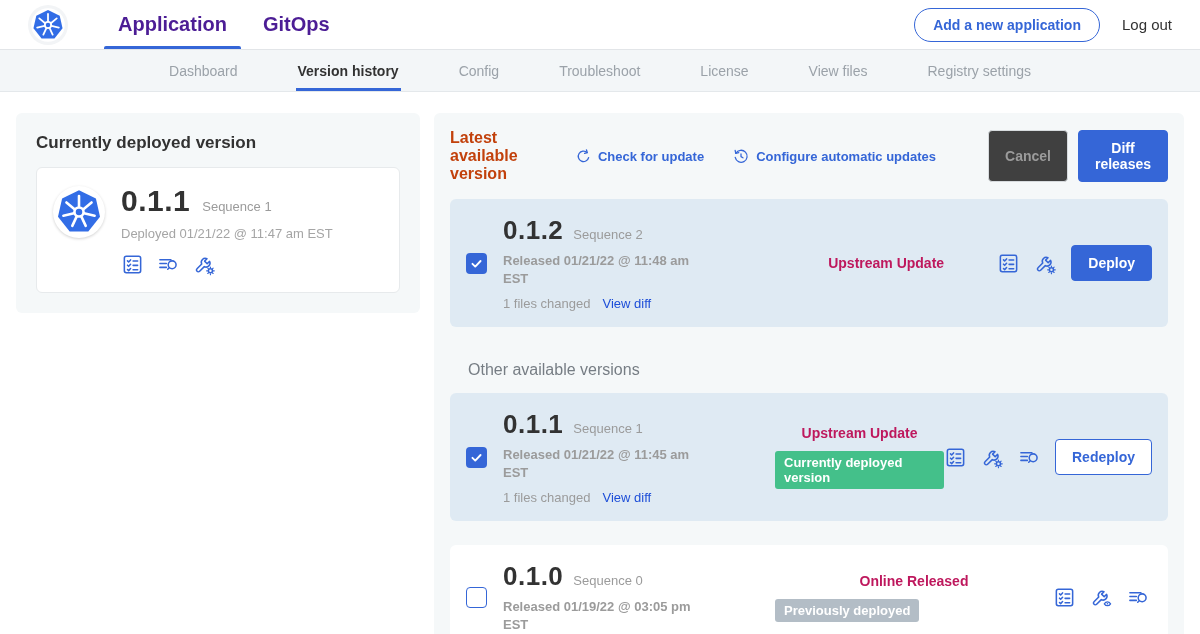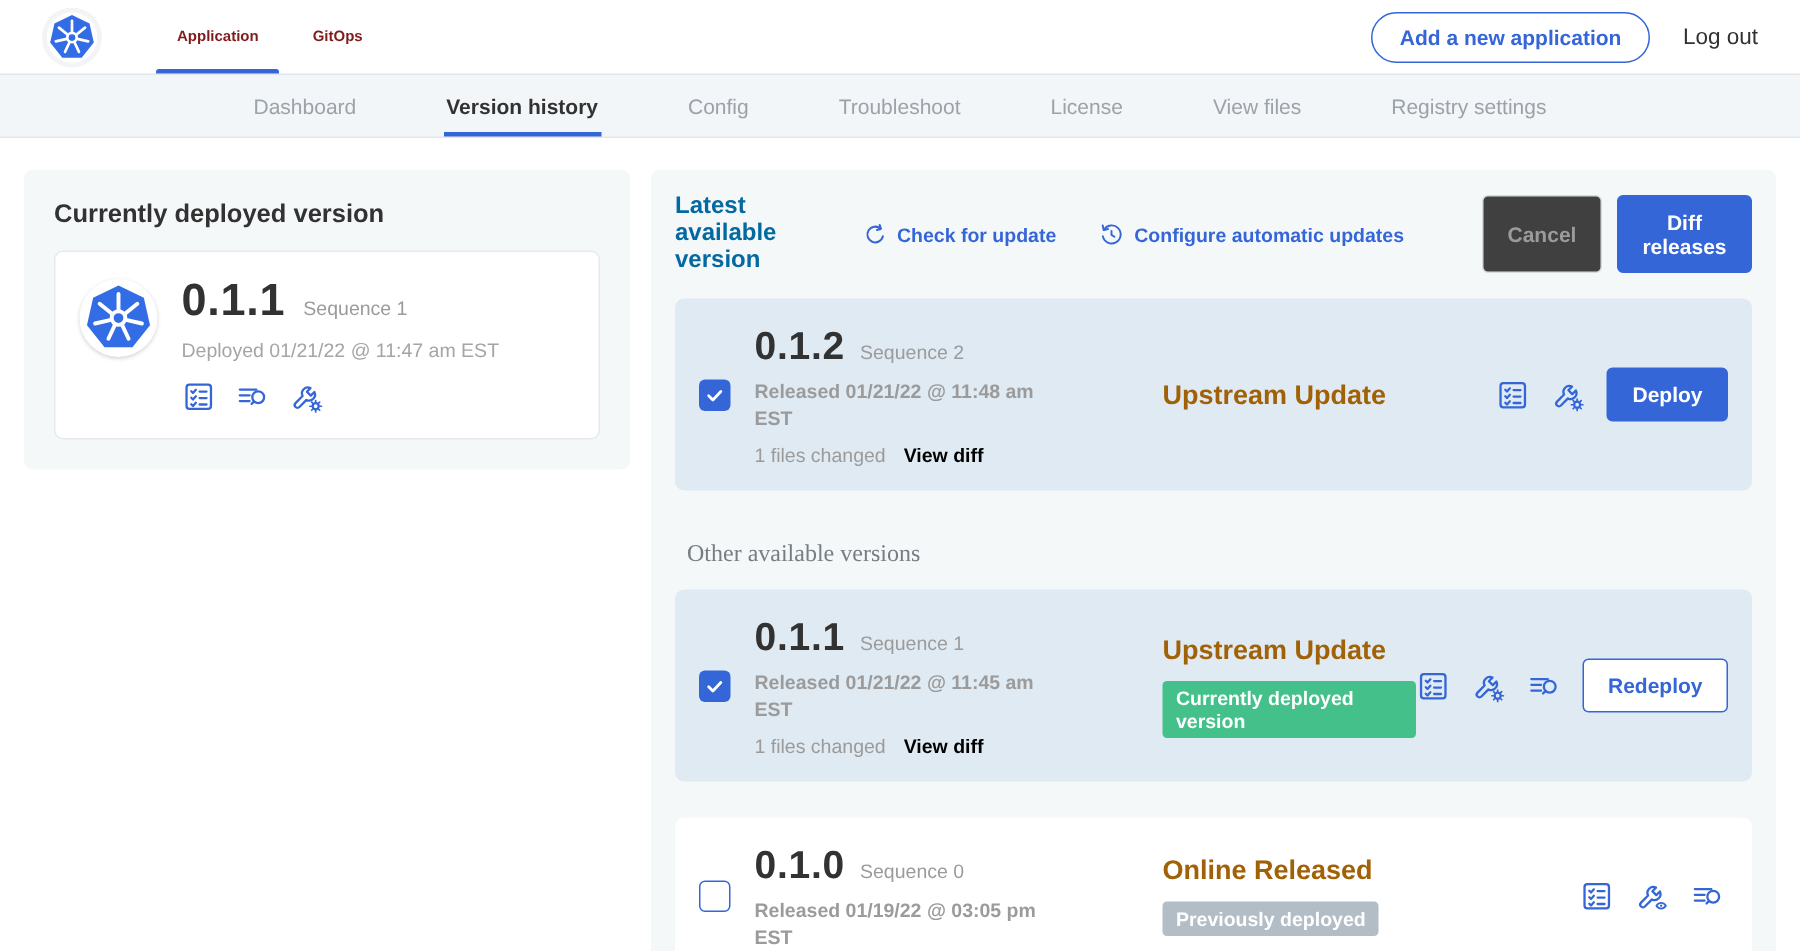--- a/index.html
+++ b/index.html
@@ -5,22 +5,22 @@
   * { box-sizing: border-box; margin: 0; padding: 0; }
   html,body { width:1200px; height:634px; overflow:hidden; background:#fff;
     font-family:"Liberation Sans", sans-serif; color:#323232; }
 
   
   .topnav { height:50px; background:#fff; border-bottom:1px solid #e2e5e8;
     display:flex; align-items:center; padding:0 28px; }
   .logo-wrap { width:40px; height:40px; border-radius:50%; background:#f2f4f6;
     display:flex; align-items:center; justify-content:center; margin-right:32px; }
   .topnav-tabs { display:flex; height:100%; }
-  .topnav-tab { display:flex; align-items:center; padding:0 18px; font-size:10px;
-    font-weight:700; color:#7f1d1d; cursor:pointer; position:relative; }
+  .topnav-tab { display:flex; align-items:center; padding:0 18px; font-size:20px;
+    font-weight:700; color:#4c1d95; cursor:pointer; position:relative; }
   .topnav-tab.active::after { content:""; position:absolute; left:4px; right:4px;
     bottom:0; height:3px; background:#3566d7; border-radius:2px 2px 0 0; }
   .topnav-right { margin-left:auto; display:flex; align-items:center; gap:22px; }
   .pill-btn { border:1px solid #3566d7; color:#3566d7; background:#fff;
     border-radius:17px; padding:8px 18px; font-size:14px; font-weight:700; cursor:pointer;
     font-family:inherit; }
   .logout { font-size:15px; color:#323232; cursor:pointer; }
 
   
   .subnav { height:42px; background:#f3f6f8; border-bottom:1px solid #e4e8eb;
@@ -42,50 +42,50 @@
     box-shadow:0 1px 3px rgba(0,0,0,.18); flex:0 0 auto; margin-top:2px; }
   .dep-info .vline { display:flex; align-items:baseline; gap:12px; }
   .dep-version { font-size:30px; font-weight:700; letter-spacing:.5px; }
   .seq { font-size:13px; color:#9b9b9b; }
   .dep-date { font-size:13px; color:#a5a5a5; margin-top:8px; }
   .icon-row { display:flex; gap:13px; margin-top:12px; align-items:center; }
   .icon-row svg, .row-icons svg { cursor:pointer; }
 
   .right-panel { flex:1; padding:16px 16px 20px 16px; }
   .rp-header { display:flex; align-items:center; margin-bottom:16px; }
-  .rp-title { font-size:16px; font-weight:600; color:#0369a1; margin-right:16px; }
+  .rp-title { font-size:16px; font-weight:600; color:#c2410c; margin-right:16px; }
   .link { display:flex; align-items:center; gap:6px; color:#3566d7; font-size:13px;
     font-weight:700; cursor:pointer; margin-right:28px; white-space:nowrap; }
   .rp-actions { margin-left:auto; display:flex; gap:10px; }
   .btn { font-family:inherit; font-size:14px; font-weight:700; border-radius:4px;
     padding:9px 16px; cursor:pointer; }
   .btn-cancel { background:#404040; border:1px solid #d7dbde; color:#9b9b9b;margin-left:24px; }
   .btn-primary { background:#3566d7; border:1px solid #3566d7; color:#fff; }
   .btn-outline { background:#fff; border:1px solid #3566d7; color:#3566d7; }
 
-  .section-title { font-size:16px; color:#767d84; margin:34px 0 14px 8px;font-family:Liberation Serif, serif; }
+  .section-title { font-size:16px; color:#767d84; margin:34px 0 14px 18px; }
 
   .vrow { border-radius:6px; padding:16px; display:flex; align-items:center; }
   .vrow.selected { background:#dfeaf3; }
   .vrow.plain { background:#fff; }
   .checkbox { width:21px; height:21px; border-radius:4px; flex:0 0 auto;
     margin-right:16px; cursor:pointer; display:flex; align-items:center;
     justify-content:center; }
   .checkbox.checked { background:#3566d7; }
   .checkbox.unchecked { background:#fff; border:1.5px solid #3566d7; }
   .ver-col { width:230px; flex:0 0 auto; }
   .ver-line { display:flex; align-items:baseline; gap:10px; }
   .ver-num { font-size:26px; font-weight:700; letter-spacing:.5px; }
   .released { font-size:13px; font-weight:600; color:#9b9b9b; margin-top:6px;
     width:205px; line-height:1.35; }
   .files-line { display:flex; gap:12px; margin-top:9px; font-size:13px; align-items:baseline; }
   .files-changed { color:#9b9b9b; }
-  .view-diff { color:#000000; font-weight:700; cursor:pointer;text-align:center; }
+  .view-diff { color:#1d4ed8; font-weight:400; cursor:pointer;text-align:center; }
   .src-col { flex:1; padding-left:42px; }
-  .src-type { font-size:18px; font-weight:700; color:#a16207; }
+  .src-type { font-size:14px; font-weight:700; color:#be185d;text-align:center; }
   .badge { display:inline-block; margin-top:10px; font-size:13px; font-weight:700;
     color:#fff; padding:4px 9px; border-radius:3px; }
   .badge-green { background:#44c08a; }
   .badge-gray { background:#b3bdc6; }
   .row-icons { display:flex; align-items:center; gap:14px; margin-right:14px; }
   .gap-above { margin-top:24px; }
 </style>
 </head>
 <body>
 

